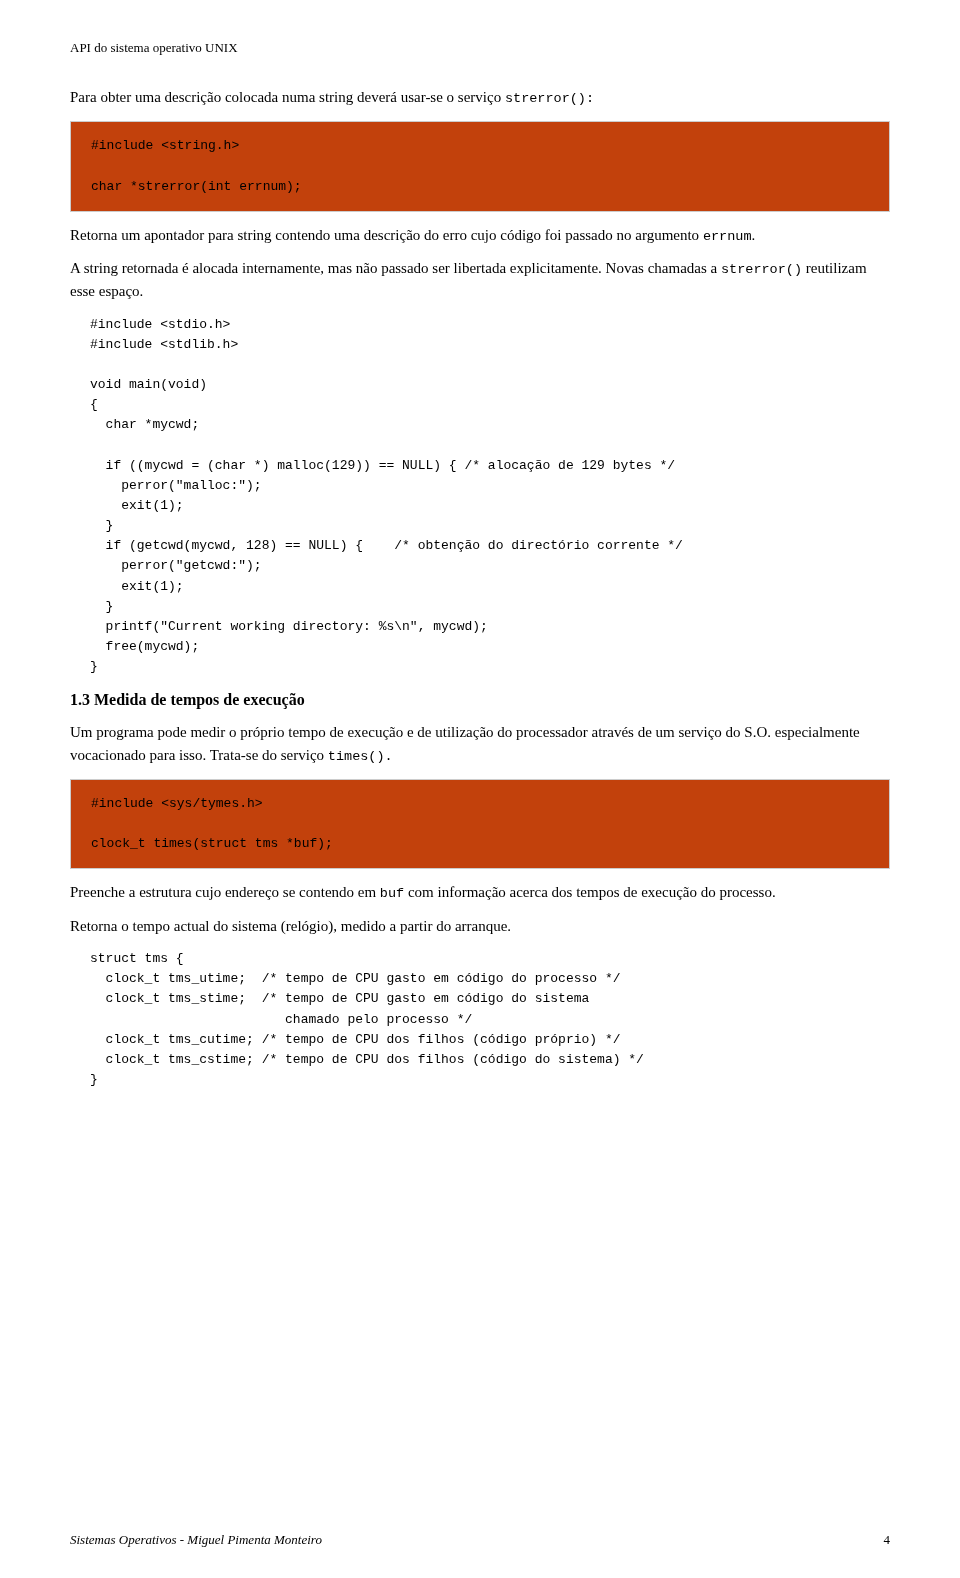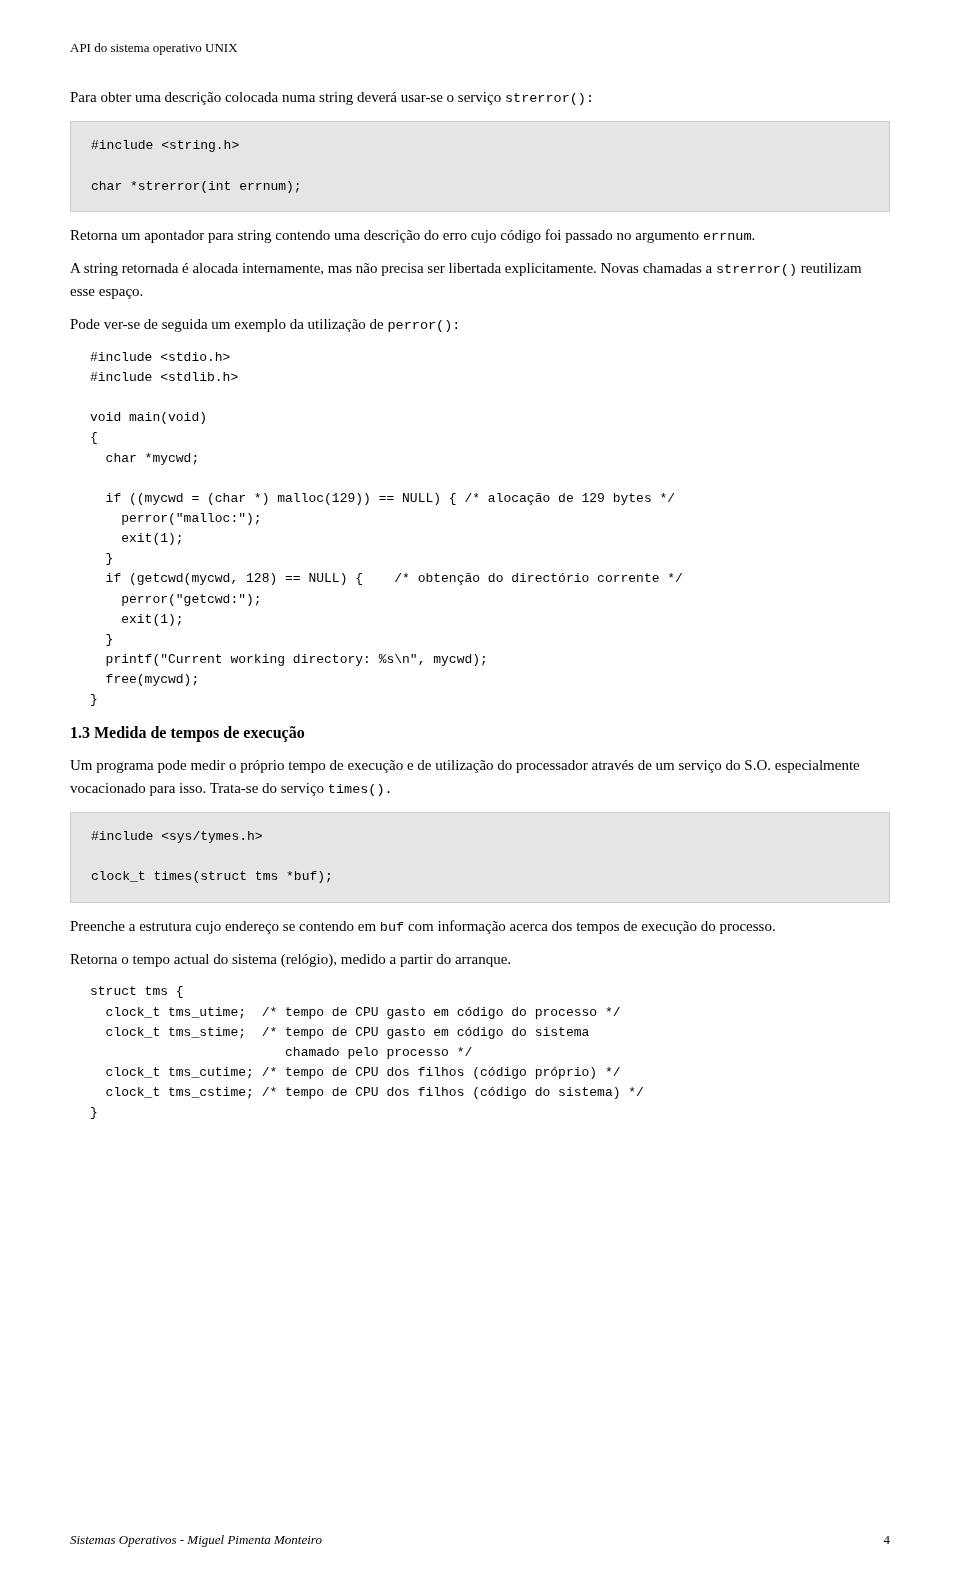--- a/index.html
+++ b/index.html
@@ -37,21 +37,21 @@
       line-height: 1.5;
       margin-bottom: 10px;
     }
 
     code, .code-inline {
       font-family: 'Courier New', Courier, monospace;
       font-size: 13.5px;
     }
 
     .code-block {
-      background: #e5e5e5;
+      background: #c2410c;
       border: 1px solid #ccc;
       padding: 14px 20px;
       margin: 12px 0;
       font-family: 'Courier New', Courier, monospace;
       font-size: 13px;
       line-height: 1.55;
       white-space: pre;
     }
 
     .code-block-no-bg {
@@ -109,26 +109,23 @@
 
   <div class="code-block">#include &lt;string.h&gt;
 
 char *strerror(int errnum);</div>
 
   <p class="body-text">
     <span>Retorna um apontador para string contendo uma descrição do erro cujo código foi passado no argumento </span><code class="code-inline">errnum</code><span>.</span>
   </p>
 
   <p class="body-text">
-    <span>A string retornada é alocada internamente, mas não precisa ser libertada explicitamente. Novas chamadas a </span><code class="code-inline">strerror()</code><span> reutilizam esse espaço.</span>
+    <span>A string retornada é alocada internamente, mas não passado ser libertada explicitamente. Novas chamadas a </span><code class="code-inline">strerror()</code><span> reutilizam esse espaço.</span>
   </p>
 
-  <p class="body-text">
-    <span>Pode ver-se de seguida um exemplo da utilização de </span><code class="code-inline">perror():</code>
-  </p>
 
   <div class="code-block-no-bg">#include &lt;stdio.h&gt;
 #include &lt;stdlib.h&gt;
 
 void main(void)
 {
   char *mycwd;
 
   if ((mycwd = (char *) malloc(129)) == NULL) { /* alocação de 129 bytes */
     perror("malloc:");

